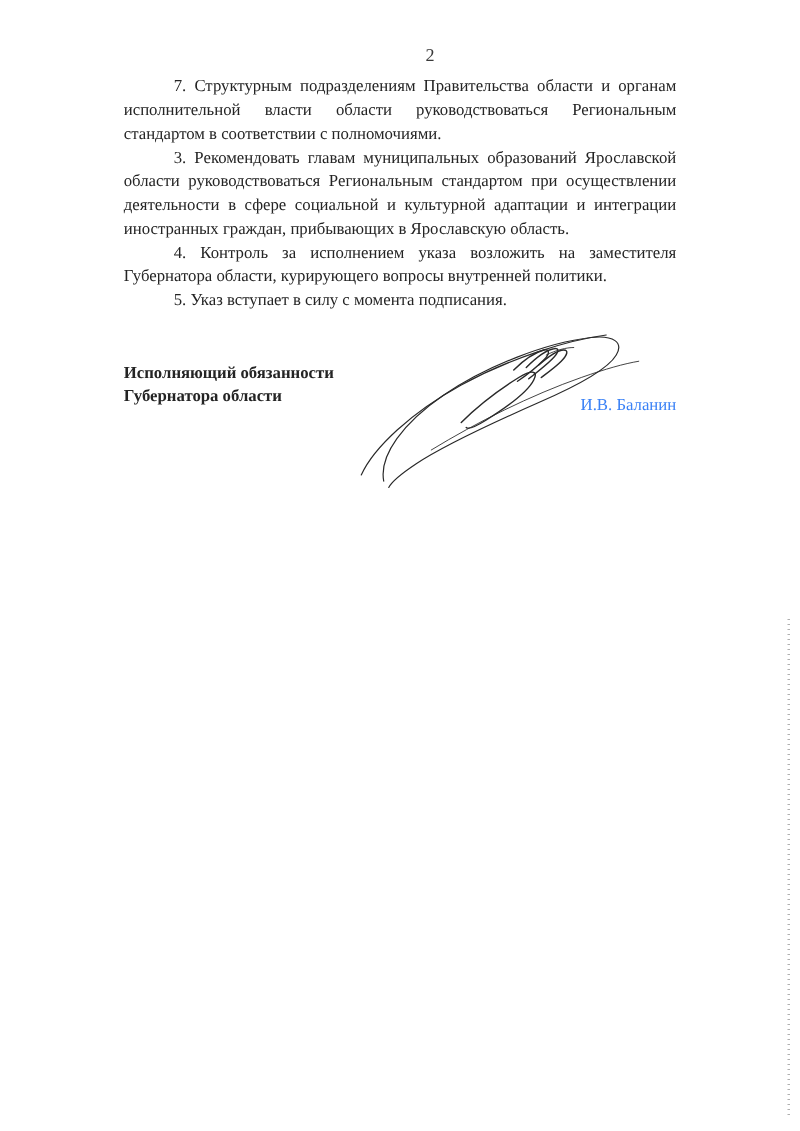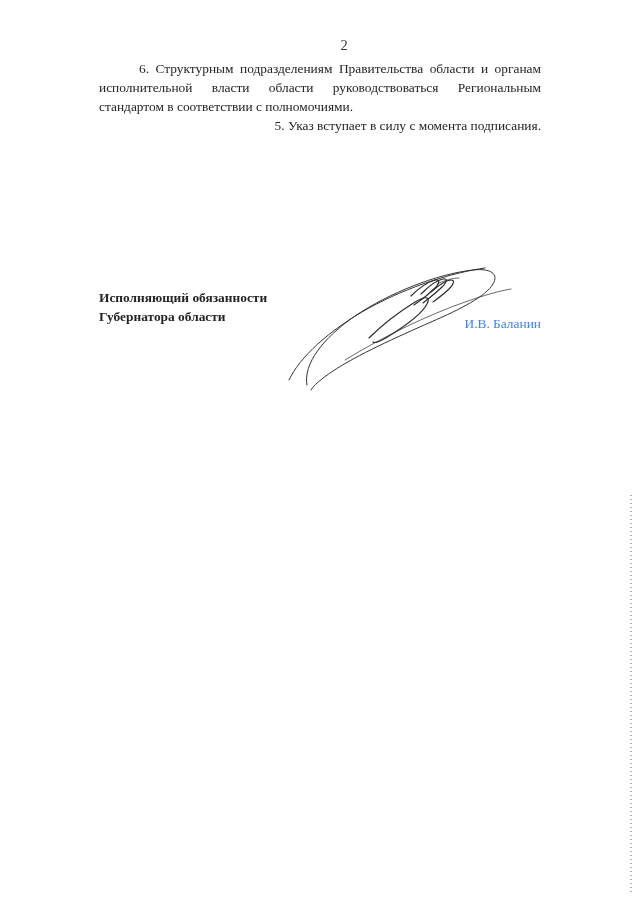--- a/index.html
+++ b/index.html
@@ -67,21 +67,21 @@
     margin: 0;
     text-align: justify;
     text-justify: inter-word;
     text-indent: 40px;
     font-size: 13.4px;
     line-height: 19.05px;
     color: #242424;
     hyphens: none;
   }
   .doc-paragraph:last-child {
-    text-align: right;
+    text-align: left;
   }
 
   
   #signature-block {
     position: absolute;
     top: 288px;
     left: 99px;
     width: 442px;
     height: 60px;
   }
@@ -130,21 +130,23 @@
   .sig-scrawl { stroke-width: 1.15; }
 </style>
 </head>
 <body>
 
 <div id="page-sheet">
 
   <div id="page-number">2</div>
 
   <div id="body-text">
-    <p class="doc-paragraph">6. Структурным подразделениям Правительства области и органам исполнительной власти области руководствоваться Региональным стандартом в соответствии с полномочиями.</p>
+    <p class="doc-paragraph">7. Структурным подразделениям Правительства области и органам исполнительной власти области руководствоваться Региональным стандартом в соответствии с полномочиями.</p>
+    <p class="doc-paragraph">3. Рекомендовать главам муниципальных образований Ярославской области руководствоваться Региональным стандартом при осуществлении деятельности в сфере социальной и культурной адаптации и интеграции иностранных граждан, прибывающих в Ярославскую область.</p>
+    <p class="doc-paragraph">4. Контроль за исполнением указа возложить на заместителя Губернатора области, курирующего вопросы внутренней политики.</p>
     <p class="doc-paragraph">5. Указ вступает в силу с момента подписания.</p>
   </div>
 
   <div id="handwritten-signature">
     <svg viewBox="0 0 230 140" preserveAspectRatio="none" aria-hidden="true">
 
       <path class="sig-sweep" d="M22 133 C 18 112, 38 86, 70 64 C 104 41, 152 22, 188 18
                C 206 16, 214 22, 208 32 C 201 44, 176 57, 146 70
                C 112 85, 72 103, 48 119 C 36 127, 28 134, 26 138"></path>
 

